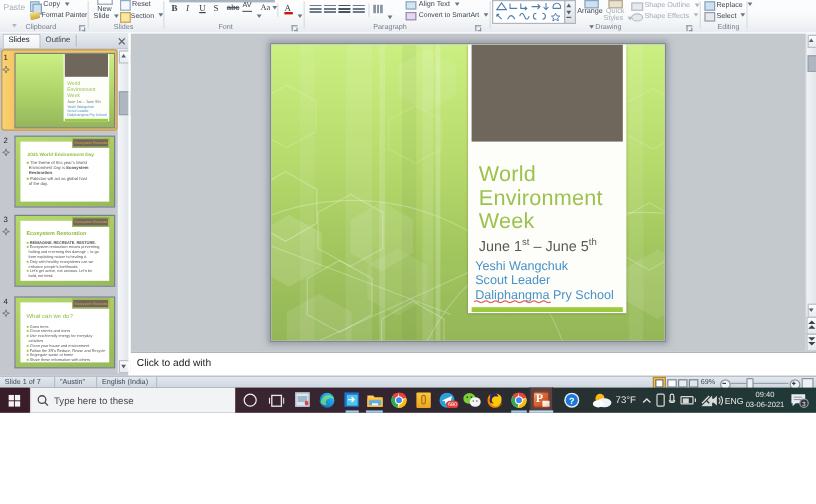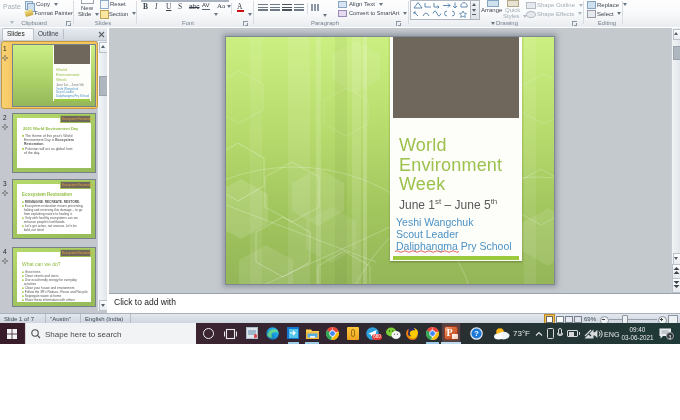--- a/index.html
+++ b/index.html
@@ -332,21 +332,21 @@
       <rect x="5.4" y="0" width="4.6" height="4.6" fill="#f4f4f4"></rect>
       <rect x="0" y="5.4" width="4.6" height="4.6" fill="#f4f4f4"></rect>
       <rect x="5.4" y="5.4" width="4.6" height="4.6" fill="#f4f4f4"></rect>
     </svg>
 
   <div class="abs" style="left:25px;top:0;width:171px;height:21px;background:#f2f3f4;border-left:1px solid #d5d5d5;box-sizing:border-box;"></div>
   <svg class="abs" style="left:31px;top:5.5px;" width="10" height="10">
       <circle cx="4" cy="4" r="3.2" fill="none" stroke="#4a4a4a" stroke-width="1.1"></circle>
       <line x1="6.4" y1="6.4" x2="9" y2="9" stroke="#4a4a4a" stroke-width="1.1"></line>
     </svg>
-  <div class="abs" style="left:45px;top:6.5px;font-size:8px;color:#4a4a4a;">Shape here to search</div>
+  <div class="abs" style="left:45px;top:6.5px;font-size:8px;color:#4a4a4a;">Type here to these</div>
 
   <div class="abs" style="left:203px;top:5px;width:11px;height:11px;border:1.5px solid #f0f0f0;border-radius:50%;box-sizing:border-box;"></div>
 
   <svg class="abs" style="left:224px;top:4.5px;" width="13" height="12">
       <rect x="2.5" y="1.5" width="8" height="9" fill="none" stroke="#e8e8e8" stroke-width="1.1"></rect>
       <path d="M0.5,3.5 L0.5,8.5 M12.5,3.5 L12.5,8.5" stroke="#e8e8e8" stroke-width="1.1"></path>
     </svg>
 
   <div class="abs" style="left:246px;top:4px;width:12px;height:12px;background:#dfe5ec;border:1px solid #aebccb;box-sizing:border-box;"></div>
   <div class="abs" style="left:248px;top:6.5px;width:8px;height:5.5px;background:#9fb8cd;"></div>

